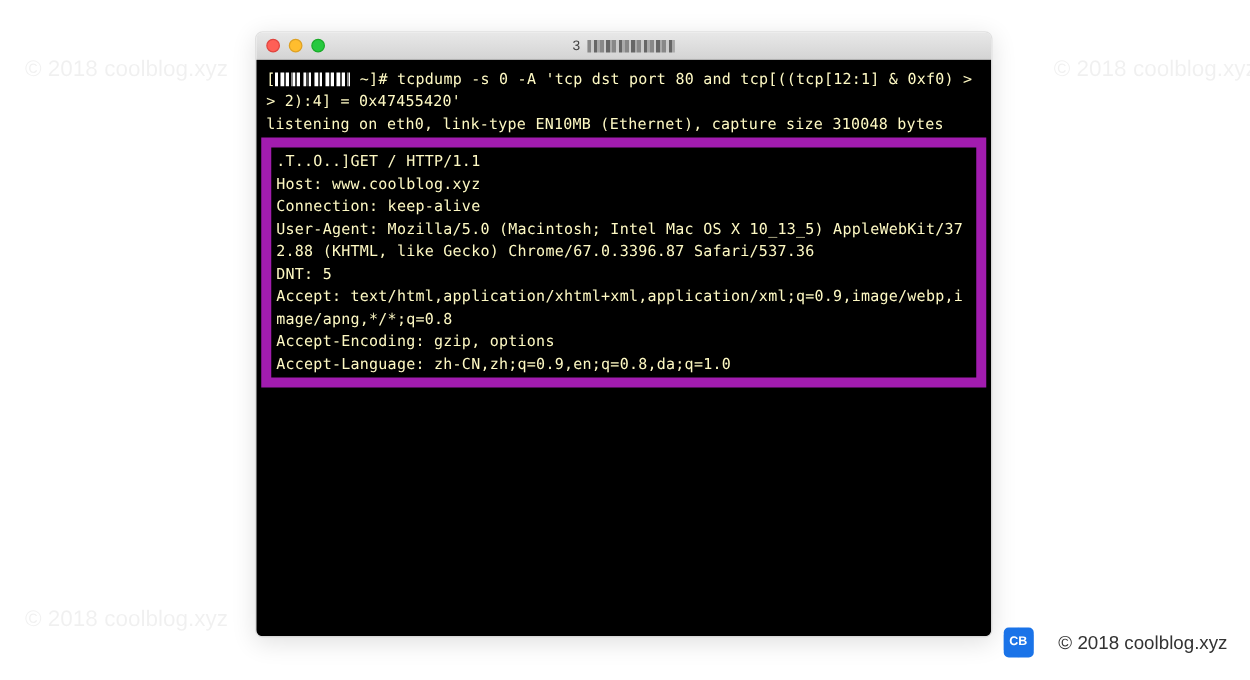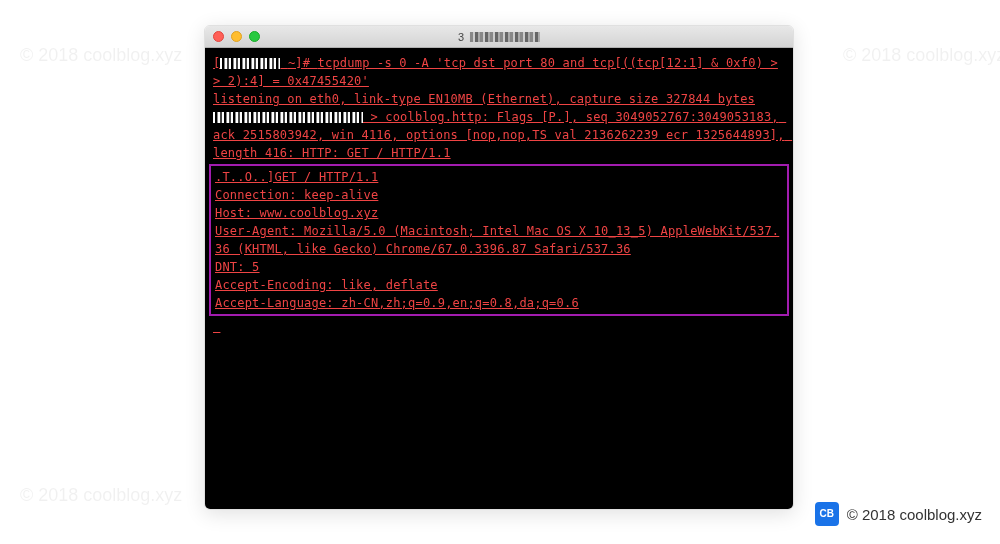--- a/index.html
+++ b/index.html
@@ -73,53 +73,52 @@
     .title-blur {
       display: inline-block;
       width: 70px;
       height: 10px;
       background: repeating-linear-gradient(90deg, #888 0px, #888 3px, #ccc 3px, #ccc 5px, #666 5px, #666 8px, #aaa 8px, #aaa 10px);
       filter: blur(0.3px);
     }
     .terminal {
       flex: 1;
       background: #000;
-      color: #ef4444;
+      color: #fef9c3;
       font-size: 12px;
       line-height: 1.5;
       padding: 6px 8px;
       overflow: hidden;
       font-family: 'Menlo', 'Monaco', monospace;
       letter-spacing: 0.2px;
-      text-decoration: underline;
     }
     .line {
       white-space: pre-wrap;
       word-break: break-all;
     }
     .pixelate {
       display: inline-block;
       background: repeating-linear-gradient(90deg, #fff 0px, #fff 2px, #000 2px, #000 4px, #888 4px, #888 5px, #fff 5px, #fff 7px, #444 7px, #444 9px);
       height: 11px;
       vertical-align: middle;
     }
     .pix-w1 { width: 60px; }
     .pix-w2 { width: 150px; }
     .highlight-box {
-      border: 2px solid #a21caf;
+      border: 8px solid #a21caf;
       margin: 2px -4px;
       padding: 2px 4px;
     }
     .footer {
       position: absolute;
       right: 18px;
       bottom: 18px;
       display: flex;
       align-items: center;
-      gap: 8px;
+      gap: 20px;
       font-family: Arial, sans-serif;
       font-size: 15px;
       color: #333;
       padding-left: 32px;
     }
     .logo-badge {
       width: 24px;
       height: 24px;
       background: #1a73e8;
       border-radius: 4px;
@@ -165,30 +164,30 @@
       <div class="traffic-light tl-yellow"></div>
       <div class="traffic-light tl-green"></div>
     </div>
     <div class="title-text">
       <span>3</span>
       <span class="title-blur"></span>
     </div>
   </div>
   <div class="terminal">
     <div class="line">[<span class="pixelate pix-w1"></span> <span>~]# </span><span>tcpdump -s 0 -A 'tcp dst port 80 and tcp[((tcp[12:1] &amp; 0xf0) &gt;&gt; 2):4] = 0x47455420'</span></div>
-    <div class="line">listening on eth0, link-type EN10MB (Ethernet), capture size 327844 bytes</div>
-    <div class="line"><span class="pixelate pix-w2"></span><span> &gt; coolblog.http: Flags [P.], seq 3049052767:3049053183, ack 2515803942, win 4116, options [nop,nop,TS val 2136262239 ecr 1325644893], length 416: HTTP: GET / HTTP/1.1</span></div>
+    <div class="line">listening on eth0, link-type EN10MB (Ethernet), capture size 310048 bytes</div>
     <div class="highlight-box">
       <div class="line">.T..O..]GET / HTTP/1.1</div>
+      <div class="line">Host: www.coolblog.xyz</div>
       <div class="line">Connection: keep-alive</div>
-      <div class="line">Host: www.coolblog.xyz</div>
-      <div class="line">User-Agent: Mozilla/5.0 (Macintosh; Intel Mac OS X 10_13_5) AppleWebKit/537.36 (KHTML, like Gecko) Chrome/67.0.3396.87 Safari/537.36</div>
+      <div class="line">User-Agent: Mozilla/5.0 (Macintosh; Intel Mac OS X 10_13_5) AppleWebKit/372.88 (KHTML, like Gecko) Chrome/67.0.3396.87 Safari/537.36</div>
       <div class="line">DNT: 5</div>
-      <div class="line">Accept-Encoding: like, deflate</div>
-      <div class="line">Accept-Language: zh-CN,zh;q=0.9,en;q=0.8,da;q=0.6</div>
+      <div class="line">Accept: text/html,application/xhtml+xml,application/xml;q=0.9,image/webp,image/apng,*/*;q=0.8</div>
+      <div class="line">Accept-Encoding: gzip, options</div>
+      <div class="line">Accept-Language: zh-CN,zh;q=0.9,en;q=0.8,da;q=1.0</div>
     </div>
     <div class="line">&nbsp;</div>
   </div>
 </div>
 
 <div class="footer">
   <div class="logo-badge">
       <span>CB</span>
     </div>
   <span>© 2018 coolblog.xyz</span>

